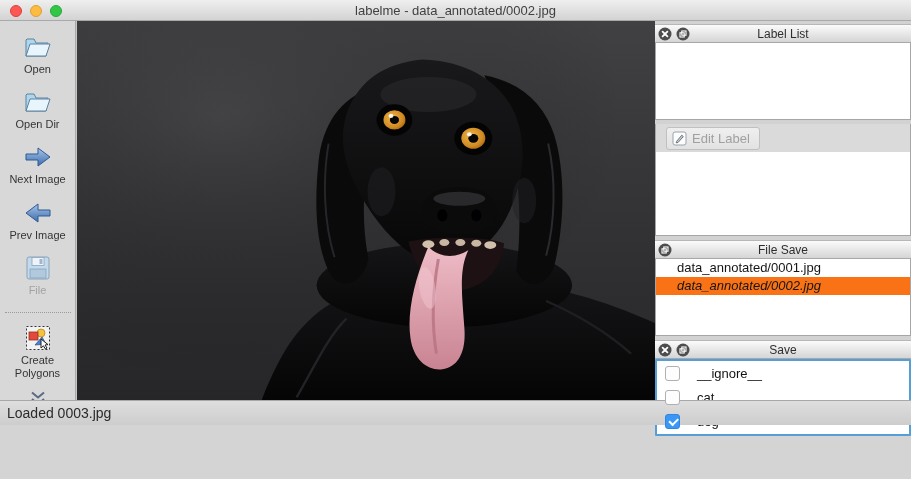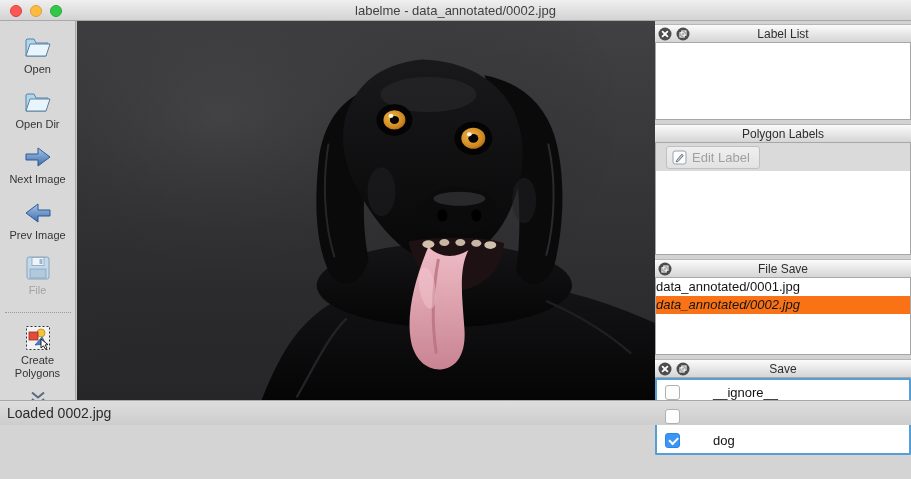--- a/index.html
+++ b/index.html
@@ -40,28 +40,28 @@
   .dock-title { font-size:12px; color:#2e2e2e; }
   .dock-btns { position:absolute; left:3px; top:2px; display:flex; gap:4px; }
   .dock-btn { width:14px; height:14px; cursor:default; }
   .dock-list { background:#ffffff; border:1px solid #a6a6a6; border-top:none; overflow:hidden; }
   .list-labels { height:77px; flex:0 0 77px; }
   .gap4 { height:4px; flex:0 0 4px; }
   .editrow { height:28px; flex:0 0 28px; background:#dadada; border-left:1px solid #a6a6a6; border-right:1px solid #a6a6a6; display:flex; align-items:center; padding-left:10px; }
   .edit-btn { height:23px; display:flex; align-items:center; gap:5px; padding:0 9px 0 5px; background:linear-gradient(#efefef,#e2e2e2); border:1px solid #c0c0c0; border-radius:3px; font-size:13px; color:#a0a0a0; }
   .list-polygons { height:84px; flex:0 0 84px; }
   .list-files { height:77px; flex:0 0 77px; }
-  .file-row { height:18px; line-height:18px; font-size:13px; color:#151515; padding-left:0; white-space:nowrap; cursor:default; }
+  .file-row { height:18px; line-height:18px; font-size:13px; color:#151515; padding-left:21px; white-space:nowrap; cursor:default; }
   .file-row.selected { background:#f97316;font-style:italic; }
   .list-flags { height:77px; flex:0 0 77px; background:#fff; border:2px solid #569fd6; border-radius:1px; overflow:hidden; }
   .flag-row { height:24px; display:flex; align-items:center; padding-left:8px; cursor:default; }
   .checkbox { width:15px; height:15px; border:1px solid #b0b0b0; border-radius:3px; background:#fdfdfd; position:relative; flex:0 0 15px; }
   .checkbox.checked { background:#3b97f5; border-color:#2f86e0; }
   .checkbox.checked::after { content:""; position:absolute; left:3px; top:3.5px; width:7px; height:3.5px; border-left:2px solid #fff; border-bottom:2px solid #fff; transform:rotate(-45deg); }
-  .flag-label { font-size:13px; color:#111; margin-left:33px; }
+  .flag-label { font-size:13px; color:#111; margin-left:17px; }
 
   
   .statusbar { height:25px; flex:0 0 25px; background:linear-gradient(#dedede,#cdcdcd); border-top:1px solid #a8a8a8; display:flex; align-items:center; padding-left:7px; }
   .status-text { font-size:14px; color:#2b2b2b; }
 </style>
 </head>
 <body>
 
 <div class="window">
 
@@ -251,23 +251,20 @@
                 <rect x="5.8" y="4" width="4.2" height="4.2" fill="none" stroke="#fff" stroke-width="1.1"></rect>
               </svg>
           </span>
         </div>
         <span class="dock-title">Label List</span>
       </div>
       <div class="dock-list list-labels"></div>
 
       <div class="gap4"></div>
 
-      <div class="dock-header">
-        <span class="dock-title">Polygon Labels</span>
-      </div>
       <div class="editrow">
         <div class="edit-btn">
           <svg width="15" height="15" viewBox="0 0 15 15">
             <rect x="1" y="1" width="13" height="13" rx="2" fill="#fdfdfd" stroke="#9aa3ad" stroke-width="1"></rect>
             <path d="M4.5 10.5 L9.8 4.2 L11.3 5.6 L6 11.5 L4.2 11.8 Z" fill="#c9cdd4" stroke="#5b6470" stroke-width="0.9"></path>
           </svg>
           <span>Edit Label</span>
         </div>
       </div>
       <div class="dock-list list-polygons"></div>
@@ -323,16 +320,16 @@
         <div class="flag-row">
           <span class="checkbox checked"></span>
           <span class="flag-label">dog</span>
         </div>
       </div>
 
     </div>
   </div>
 
   <div class="statusbar">
-    <span class="status-text">Loaded 0002.jpg</span>
+    <span class="status-text">Loaded 0003.jpg</span>
   </div>
 
 </div>
 
 </body></html>

